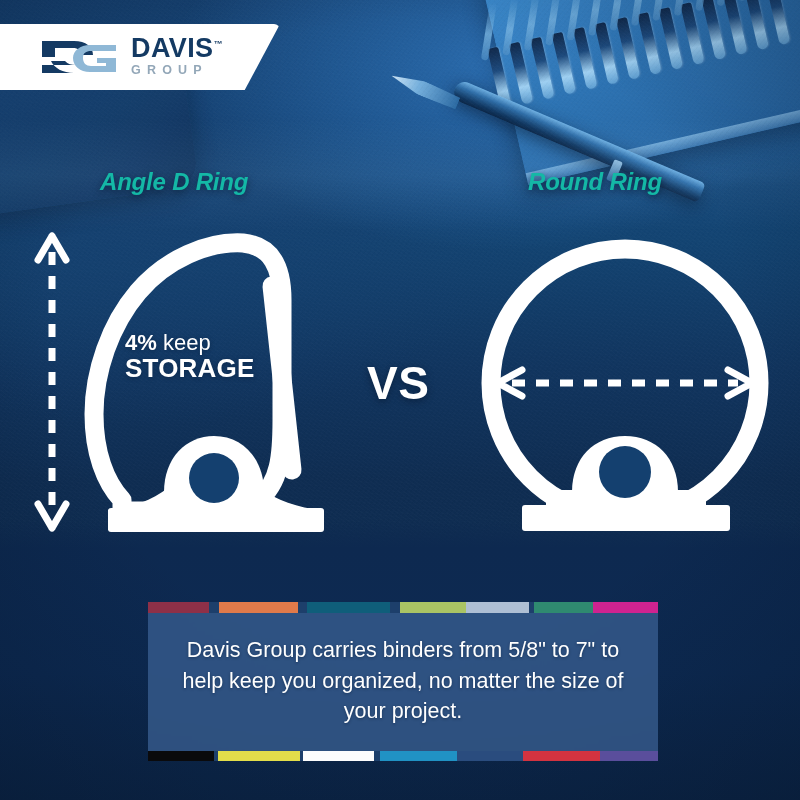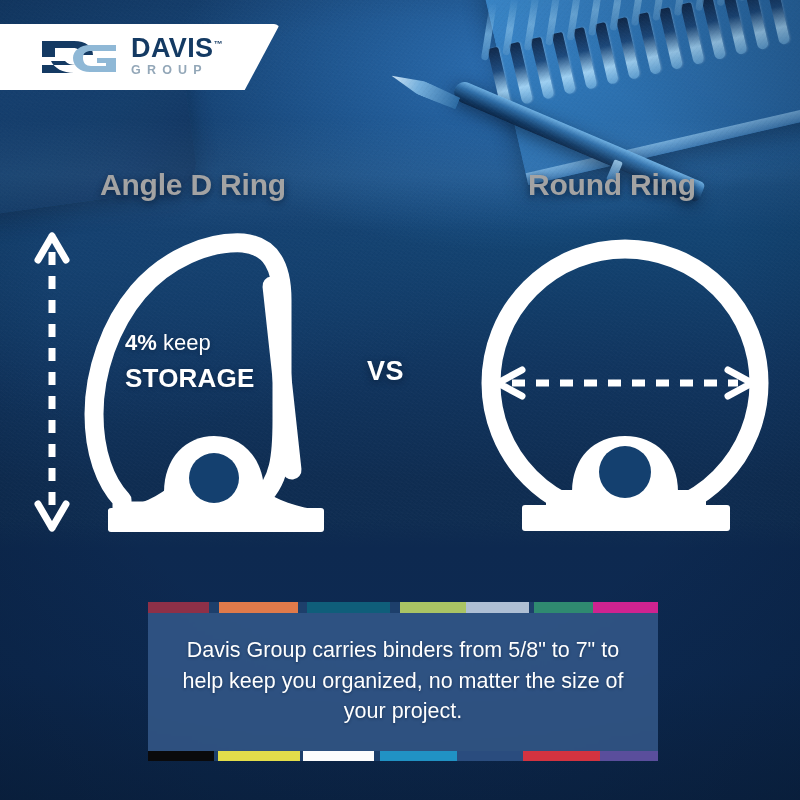--- a/index.html
+++ b/index.html
@@ -162,58 +162,59 @@
     font-weight: bold;
     letter-spacing: 6.2px;
     color: #93a7b8;
     line-height: 1.25;
     margin-top: 1px;
   }
 
   
   .heading {
     position: absolute;
-    color: #a3a3a3;
-    font-size: 30px;
+    color: #14b8a6;
+    font-size: 24px;
     font-weight: bold;
     letter-spacing: -.2px;
     text-shadow: 0 2px 7px rgba(3,16,36,.55);
     white-space: nowrap;
+    font-style: italic;
   }
   .heading-left  { left: 100px; top: 168px; }
   .heading-right { left: 528px; top: 168px; }
 
   
   .ring-svg { position: absolute; left: 0; top: 0; }
 
   .vs {
     position: absolute; left: 367px; top: 356px;
     color: #ffffff;
-    font-size: 27px;
+    font-size: 46px;
     font-weight: bold;
     letter-spacing: .5px;
     text-shadow: 0 2px 7px rgba(3,16,36,.5);
   }
 
   .storage-block {
     position: absolute; left: 125px; top: 332px;
     width: 150px;
     color: #ffffff;
     text-align: left;
     text-shadow: 0 1px 4px rgba(6,26,52,.5);
   }
   .storage-line1 { font-size: 22px; line-height: 1.02; white-space: nowrap; }
   .storage-line1 b { font-weight: bold; }
   .storage-line1 span { font-weight: normal; }
   .storage-line2 {
     font-size: 26px;
     font-weight: bold;
     line-height: 1.05;
     letter-spacing: .2px;
-    margin-top: 11px;
+    margin-top: 1px;
   }
 
   
   .caption-wrap {
     position: absolute; left: 148px; top: 602px;
     width: 510px;
   }
   .strip {
     position: relative;
     width: 100%; height: 11px;

